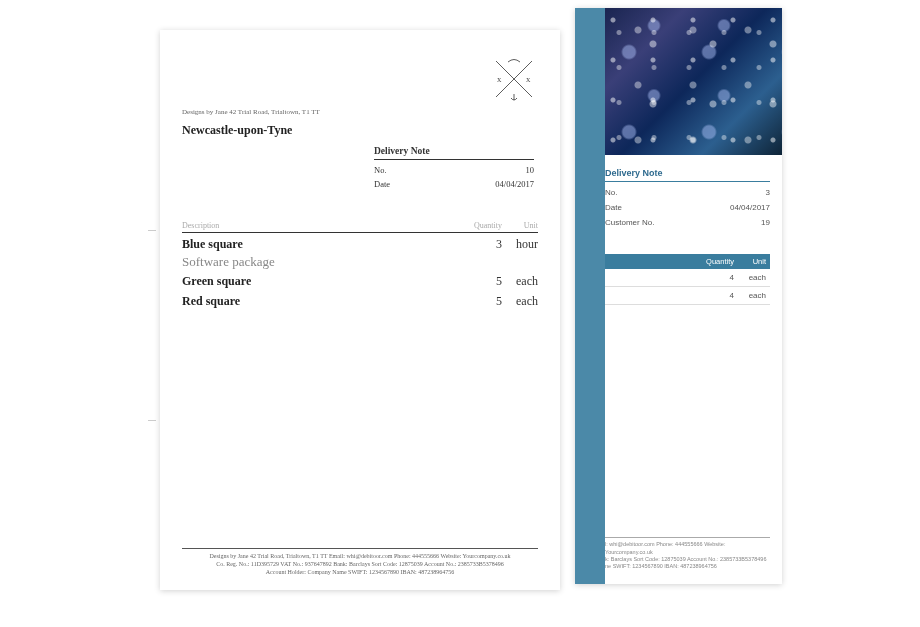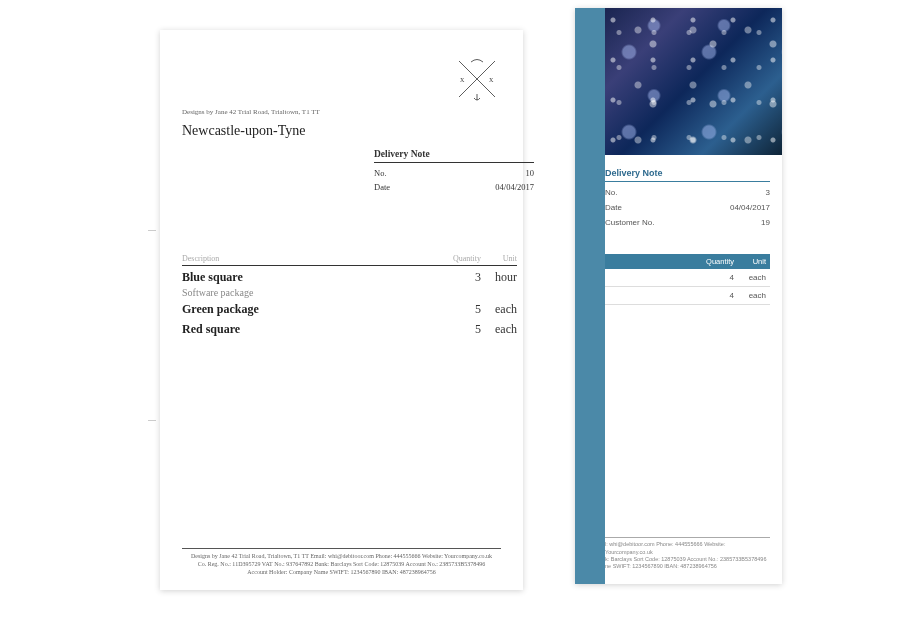--- a/index.html
+++ b/index.html
@@ -16,44 +16,44 @@
   .stage {
     position: relative;
     width: 920px;
     height: 627px;
   }
   
   .doc-left {
     position: absolute;
     left: 160px;
     top: 30px;
-    width: 363px;
+    width: 400px;
     height: 560px;
     background: #fff;
     box-shadow: 0 1px 6px rgba(0,0,0,0.18);
-    padding: 20px 6px 10px 22px;
+    padding: 20px 22px 10px 22px;
   }
   .logo-wrap {
     position: absolute;
     right: 22px;
     top: 25px;
     width: 48px;
     height: 48px;
   }
   .sender {
     font-size: 7px;
     color: #666;
     margin-top: 58px;
     font-family: Georgia, serif;
   }
   .recipient {
     margin-top: 6px;
-    font-size: 14px;
+    font-size: 12px;
     line-height: 1.35;
-    font-weight: normal;
+    font-weight: bold;
     color: #222;
   }
   .dn-block {
     margin-left: 192px;
     margin-top: 8px;
     width: 160px;
   }
   .dn-title {
     font-weight: bold;
     font-size: 9.5px;
@@ -61,39 +61,39 @@
     padding-bottom: 3px;
     margin-bottom: 3px;
   }
   .dn-row {
     display: flex;
     justify-content: space-between;
     font-size: 8.5px;
     padding: 2px 0;
   }
   .items-block {
-    margin-top: 60px;
+    margin-top: 30px;
   }
   .items-head {
     display: flex;
     border-bottom: 1px solid #333;
     padding-bottom: 2px;
     color: #aaa;
     font-size: 8px;
   }
   .col-desc { flex: 1; }
   .col-qty { width: 42px; text-align: right; }
   .col-unit { width: 30px; text-align: right; margin-left: 6px; }
   .item-row {
     display: flex;
     padding: 4px 0 1px 0;
     font-size: 12px;
   }
   .item-name { font-weight: bold; color: #222; }
-  .item-sub { color: #888; font-size: 10px; margin-top: 1px; }
+  .item-sub { color: #888; font-size: 13px; margin-top: 1px; }
   .footer-left {
     position: absolute;
     bottom: 14px;
     left: 22px;
     right: 22px;
     text-align: center;
     font-size: 6px;
     color: #666;
     line-height: 1.35;
     border-top: 1px solid #555;
@@ -242,21 +242,21 @@
         <div class="item-row">
           <div class="col-desc item-name">Blue square</div>
           <div class="col-qty">3</div>
           <div class="col-unit">hour</div>
         </div>
         <div class="item-sub">Software package</div>
       </div>
 
       <div>
         <div class="item-row">
-          <div class="col-desc item-name">Green package</div>
+          <div class="col-desc item-name">Green square</div>
           <div class="col-qty">5</div>
           <div class="col-unit">each</div>
         </div>
       </div>
 
       <div>
         <div class="item-row">
           <div class="col-desc item-name">Red square</div>
           <div class="col-qty">5</div>
           <div class="col-unit">each</div>

